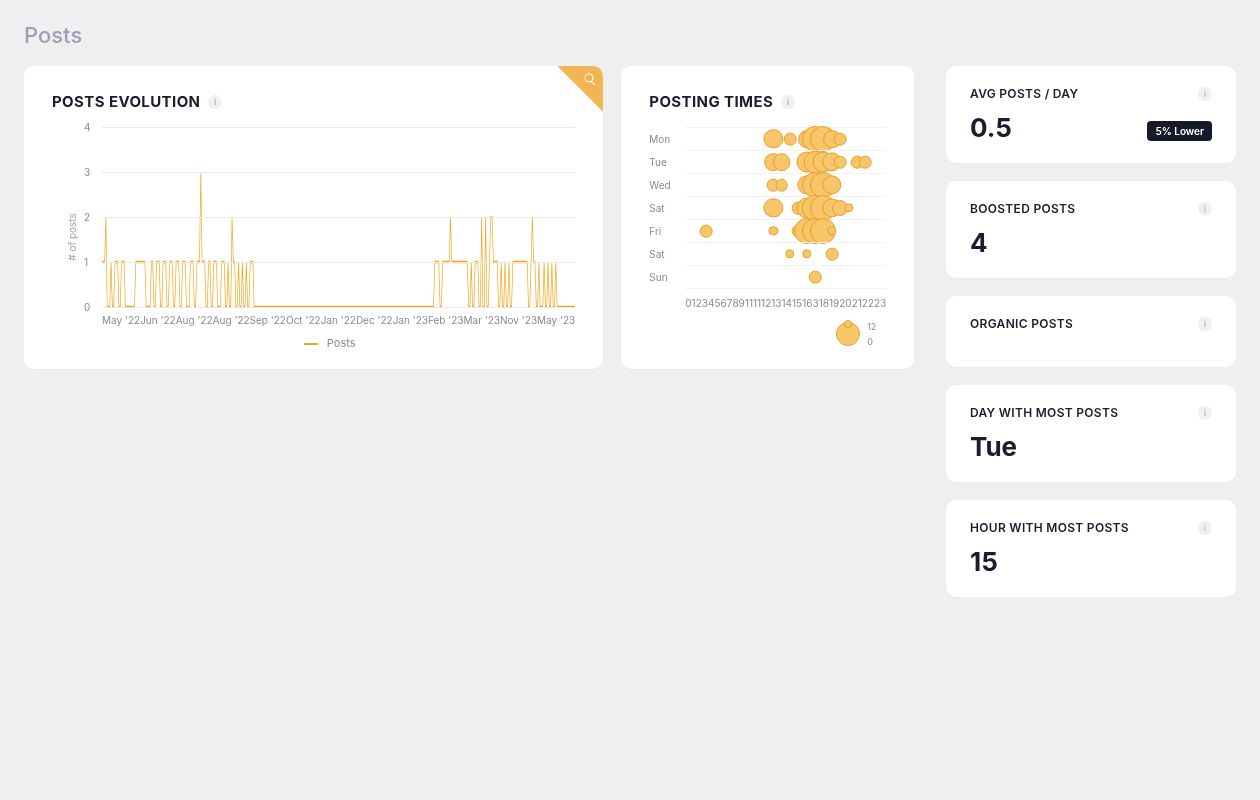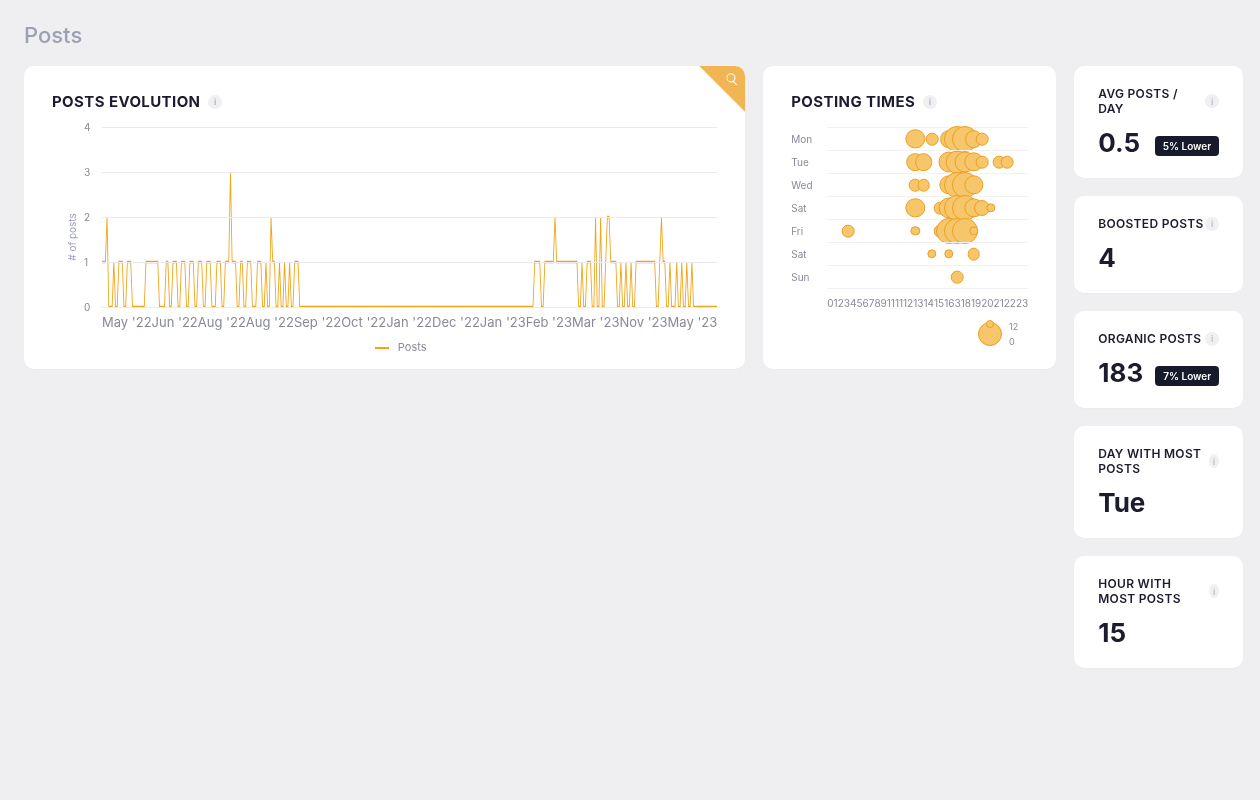--- a/index.html
+++ b/index.html
@@ -21,21 +21,21 @@
   .stat-info { width:14px; height:14px; border-radius:50%; background:#f0f0f3; display:inline-flex; align-items:center; justify-content:center; font-size:9px; color:#c2c4cd; font-weight:700; }
   .stat-value-row { display:flex; align-items:flex-end; justify-content:space-between; gap:12px; }
   .stat-value { font-size:26px; font-weight:700; color:#1c1c2e; line-height:1; }
   .stat-badge { font-size:10px; font-weight:600; color:#fff; background:#171a2b; border-radius:4px; padding:4px 8px; white-space:nowrap; }
   
   .line-chart-wrap { position:relative; height:220px; padding-left:32px; box-sizing:border-box; }
   .ylabel { position:absolute; left:-4px; top:50%; transform: translateY(-50%) rotate(-90deg); font-size:10px; color:#9ca0b3; }
   .plot { position:relative; height:180px; border-bottom:1px solid #eaeaf0; margin:4px 0 0 18px; }
   .grid-line { position:absolute; left:0; right:0; border-top:1px solid #eaeaf0; }
   .ytick { position:absolute; left:-18px; font-size:10px; color:#888a97; transform:translateY(-50%); }
-  .xlabels { display:flex; margin:6px 0 0 18px; font-size:13px; color:#888a97; }
+  .xlabels { display:flex; margin:6px 0 0 18px; font-size:10px; color:#888a97; }
   .xlabels span { flex:1; text-align:left; white-space:nowrap; }
   .legend { text-align:center; margin-top:10px; font-size:11px; color:#888a97; }
   .legend-sw { display:inline-block; width:14px; height:2px; background:#f1a418; vertical-align:middle; margin-right:6px; }
   svg.line { position:absolute; inset:0; width:100%; height:100%; }
   svg.line path { fill:none; stroke:#f1a418; stroke-width:1.4; }
   
   .bubble-wrap { position:relative; }
   .bubble-grid { position:relative; margin-left:36px; }
   .day-row { display:flex; align-items:center; border-top:1px solid #f2f2f5; height:22px; }
   .day-row:first-child { border-top:1px solid #f2f2f5; }
@@ -456,24 +456,20 @@
               <span class="stat-value">4</span>
             </div>
           </div>
         </div>
         <div class="card stat-card">
           <div class="stat-body">
             <div class="stat-title-row">
               <span class="stat-title">ORGANIC POSTS</span>
               <span class="stat-info">i</span>
             </div>
-            <div class="stat-value-row">
-              <span class="stat-value">183</span>
-              <span class="stat-badge">7% Lower</span>
-            </div>
           </div>
         </div>
         <div class="card stat-card">
           <div class="stat-body">
             <div class="stat-title-row">
               <span class="stat-title">DAY WITH MOST POSTS</span>
               <span class="stat-info">i</span>
             </div>
             <div class="stat-value-row">
               <span class="stat-value">Tue</span>

